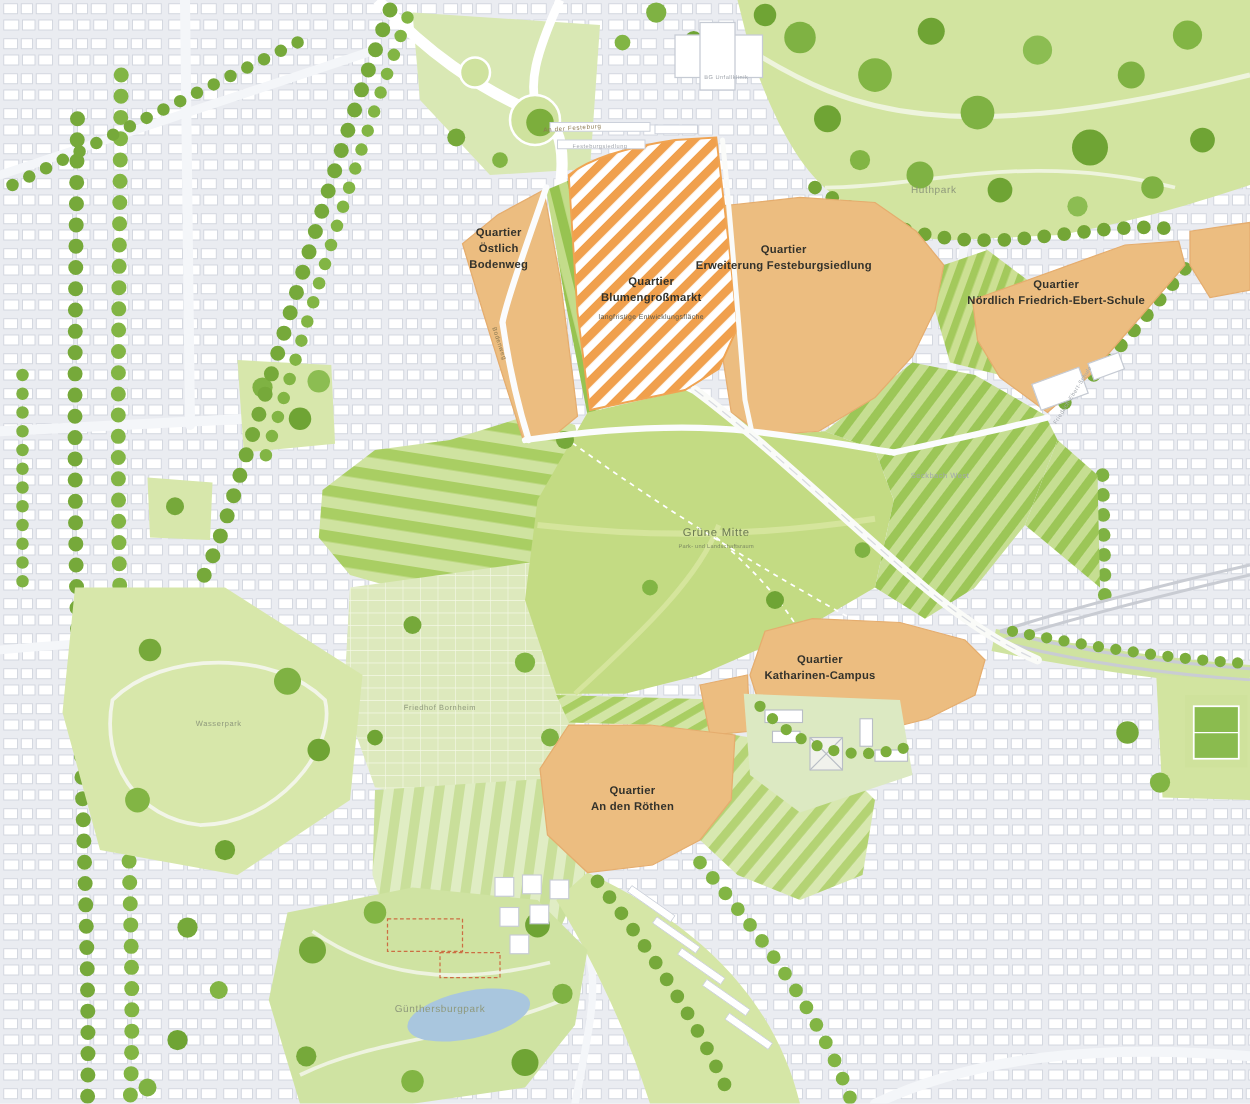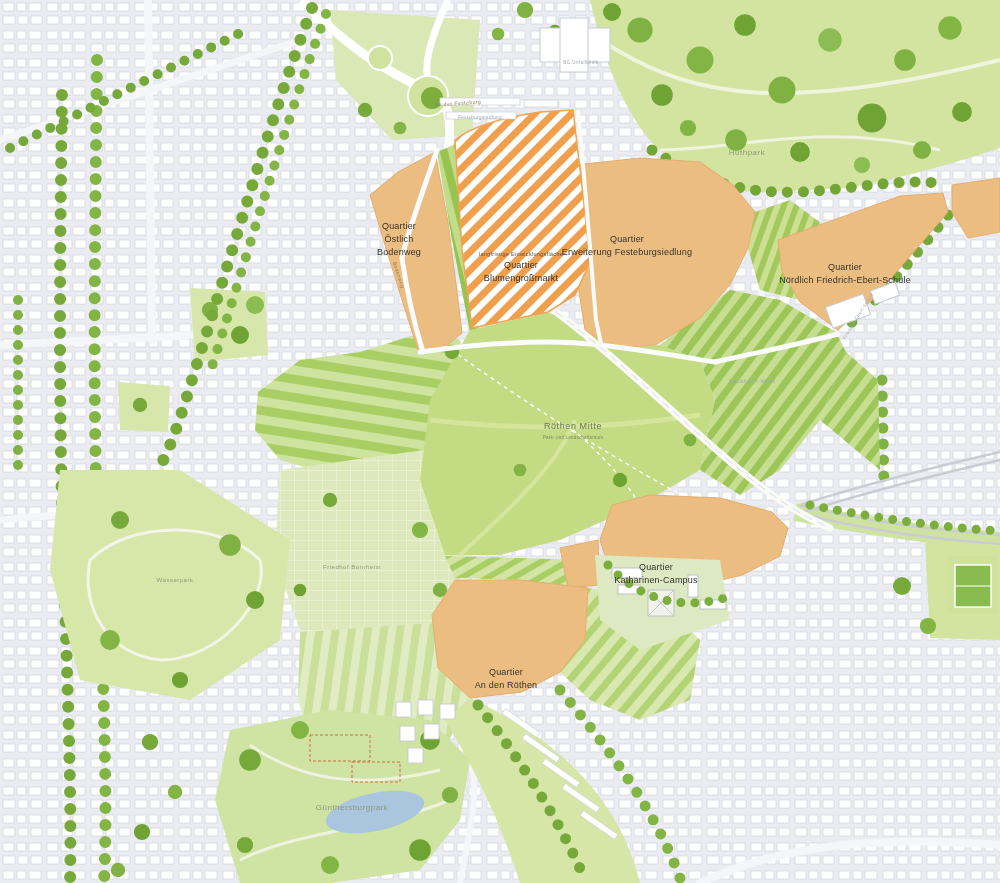--- a/index.html
+++ b/index.html
@@ -3,21 +3,21 @@
 <meta charset="utf-8">
 <style>
   html,body{margin:0;padding:0;background:#fff;}
   .map{
     position:relative;width:1000px;height:883px;overflow:hidden;
     background:#eaecf1;font-family:"Liberation Sans",sans-serif;
   }
   .map svg{position:absolute;left:0;top:0;}
   .labels{position:absolute;left:0;top:0;width:100%;height:100%;pointer-events:none;}
   .lbl{position:absolute;transform:translate(-50%,-50%);text-align:center;white-space:pre-line;}
-  .q-label{font-weight:normal;font-size:9px;line-height:13px;color:#33322b;letter-spacing:.2px;margin-top:40px;}
+  .q-label{font-weight:bold;font-size:9px;line-height:13px;color:#33322b;letter-spacing:.2px;}
   .q-sub{font-size:5.5px;color:#55544a;letter-spacing:.3px;}
   .green-label{font-size:9px;color:#6a7852;letter-spacing:.6px;}
   .green-sub{font-size:4.5px;color:#7d8a62;letter-spacing:.2px;}
   .park-label{font-size:8px;color:#8f997c;letter-spacing:.5px;text-align:center;}
   .park-label.small{font-size:6px;}
   .urban-label{font-size:6px;color:#a2a7ae;letter-spacing:.4px;}
   .urban-label.tiny{font-size:4.5px;}
   .street-label{font-size:5px;color:#8c7a52;letter-spacing:.5px;}
   .rot-n58{transform:translate(-50%,-50%) rotate(-58deg);}
   .rot-72{transform:translate(-50%,-50%) rotate(72deg);}
@@ -320,21 +320,21 @@
   <div class="lbl q-sub" style="left:521px;top:254px">langfristige Entwicklungsfläche</div>
   <div class="lbl q-label" style="left:627px;top:206px">Quartier
 Erweiterung Festeburgsiedlung</div>
   <div class="lbl q-label" style="left:845px;top:234px">Quartier
 Nördlich Friedrich-Ebert-Schule</div>
   <div class="lbl q-label" style="left:656px;top:534px">Quartier
 Katharinen-Campus</div>
   <div class="lbl q-label" style="left:506px;top:639px">Quartier
 An den Röthen</div>
 
-  <div class="lbl green-label" style="left:573px;top:426px">Röthen Mitte</div>
+  <div class="lbl green-label" style="left:573px;top:426px">Grüne Mitte</div>
   <div class="lbl green-sub" style="left:573px;top:437px">Park- und Landschaftsraum</div>
   <div class="lbl park-label" style="left:747px;top:152px">Huthpark</div>
   <div class="lbl park-label small" style="left:175px;top:580px">Wasserpark</div>
   <div class="lbl park-label" style="left:352px;top:807px">Günthersburgpark</div>
   <div class="lbl park-label small" style="left:352px;top:567px">Friedhof Bornheim</div>
   <div class="lbl urban-label tiny" style="left:480px;top:117px">Festeburgsiedlung</div>
   <div class="lbl urban-label tiny" style="left:581px;top:62px">BG Unfallklinik</div>
   <div class="lbl urban-label" style="left:752px;top:381px">Seckbach West</div>
   <div class="lbl urban-label tiny rot-n58" style="left:858px;top:316px">Friedrich-Ebert-Schule</div>
 

